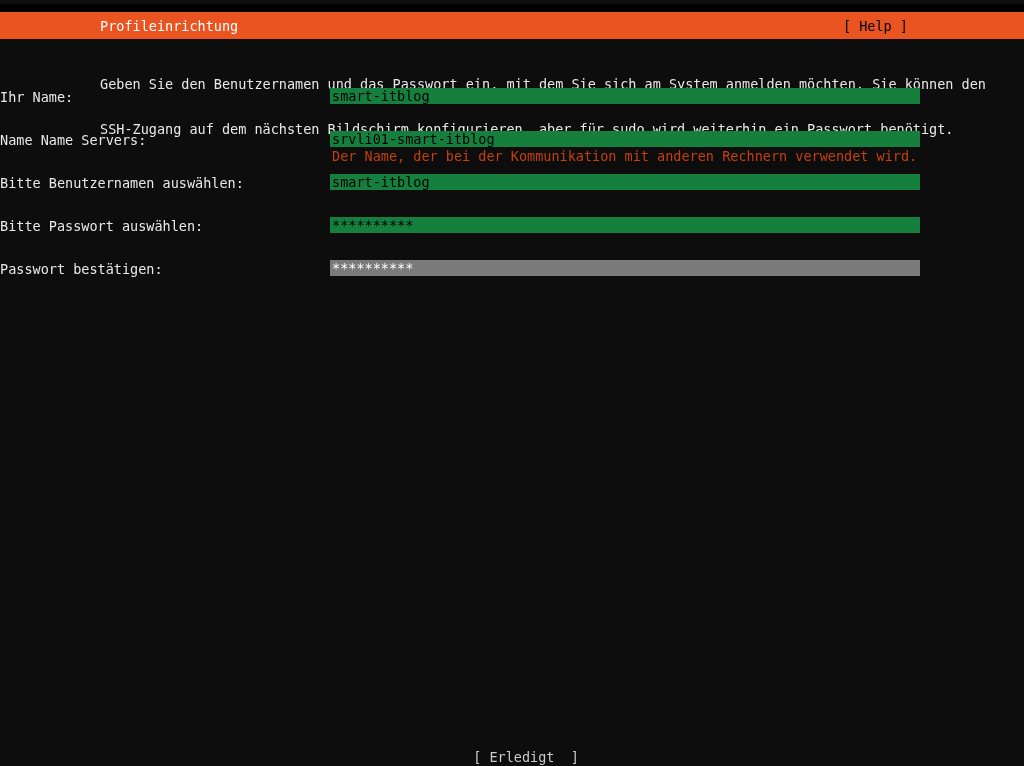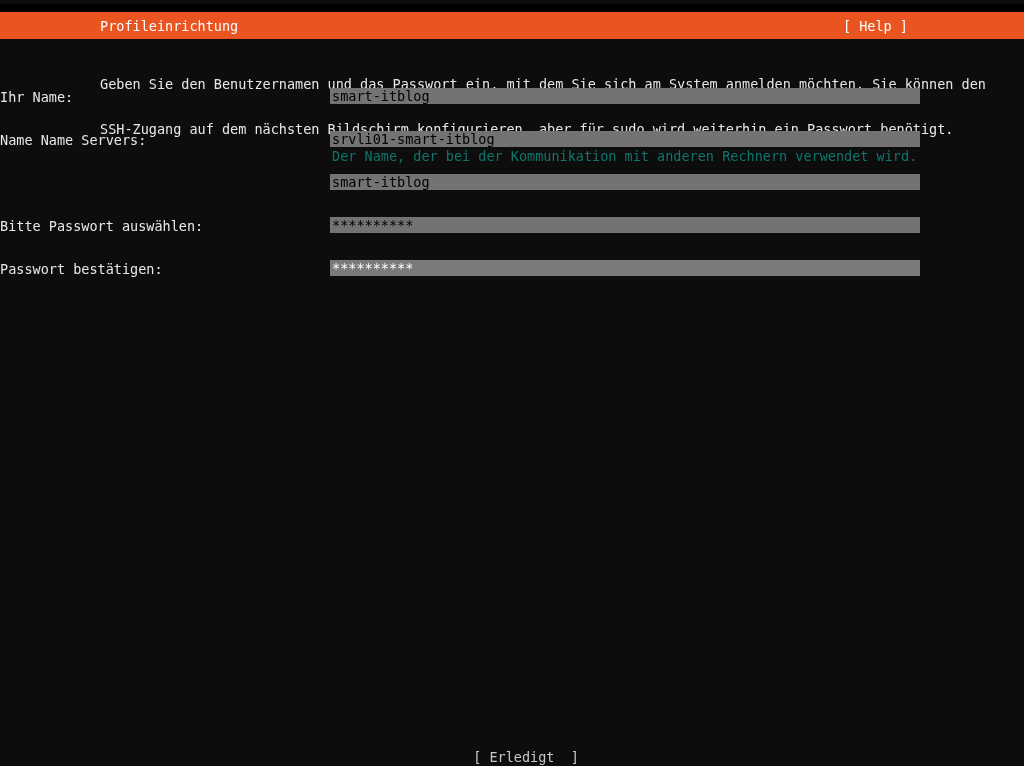--- a/index.html
+++ b/index.html
@@ -20,44 +20,44 @@
     position: absolute; top: 8px; left: 0; width: 1024px; height: 27px;
     background: #e95420;
     display: flex; align-items: center;
   }
   .header-title {
     position: absolute; left: 100px; top: 6px;
     color: #ffffff; white-space: pre;
   }
   .header-help {
     position: absolute; right: 116px; top: 6px;
-    color: #ffffff; white-space: pre; cursor: pointer;
+    color: #000000; white-space: pre; cursor: pointer;
   }
   .intro {
     position: absolute; left: 100px; top: 43px; width: 830px;
     line-height: 15px; white-space: pre; color: #e8e8e8;
   }
   .field-row { position: absolute; left: 0; width: 1024px; height: 17px; }
   .field-label {
     position: absolute; left: 0; top: 1px; width: 324px;
     text-align: left; color: #e8e8e8; white-space: pre;
   }
   .field-input {
     position: absolute; left: 330px; top: 0; width: 590px; height: 16px;
-    background: #737373; color: #000000;
+    background: #15803d; color: #000000;
     border: none; outline: none;
     font-family: inherit; font-size: inherit;
     padding: 0 2px; line-height: 16px;
   }
   .field-input.focused {
     background: #7a7a7a; color: #ffffff;
   }
   .field-help {
     position: absolute; left: 332px; top: 17px;
-    color: #0f766e; white-space: pre;
+    color: #c2410c; white-space: pre;
   }
   .footer-button {
     position: absolute; left: 0; top: 745px; width: 1024px;
     text-align: center; color: #c9c9c9; white-space: pre; cursor: pointer; padding-left: 28px;
   }
 </style>
 </head>
 <body>
 
 <div class="screen">
@@ -79,20 +79,21 @@
     <input class="field-input" type="text" value="smart-itblog" style="">
   </div>
 
   <div class="field-row" style="top:127px;">
     <span class="field-label">Name Name Servers:</span>
     <input class="field-input" type="text" value="srvli01-smart-itblog" style="">
     <span class="field-help">Der Name, der bei der Kommunikation mit anderen Rechnern verwendet wird.</span>
   </div>
 
   <div class="field-row" style="top:170px;">
+    <span class="field-label">Bitte Benutzernamen auswählen:</span>
     <input class="field-input" type="text" value="smart-itblog" style="">
   </div>
 
   <div class="field-row" style="top:213px;">
     <span class="field-label">Bitte Passwort auswählen:</span>
     <input class="field-input" type="text" value="**********" style="">
   </div>
 
   <div class="field-row" style="top:256px;">
     <span class="field-label">Passwort bestätigen:</span>

